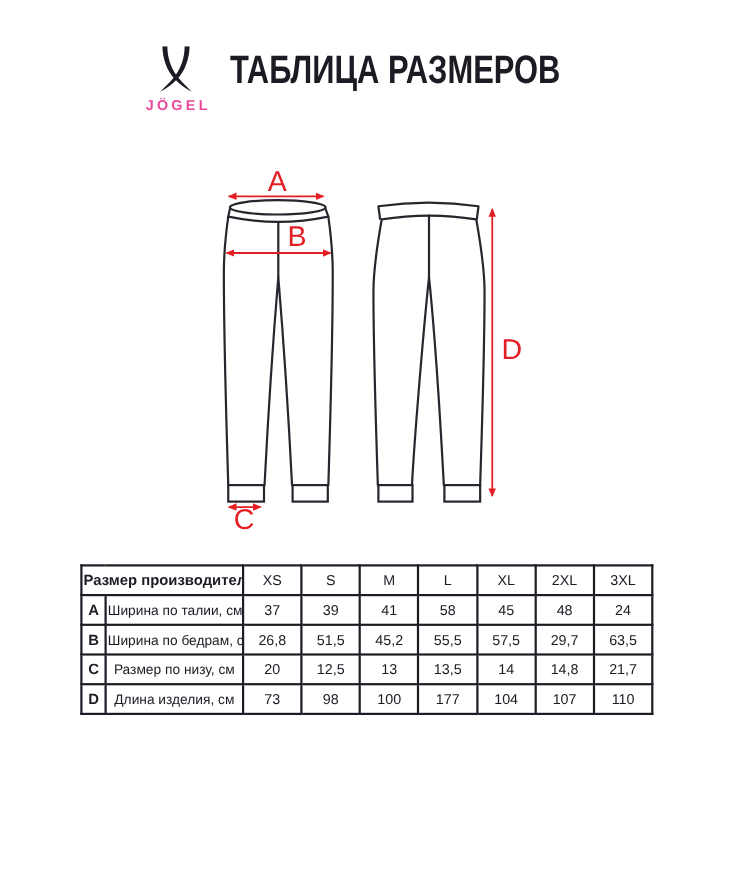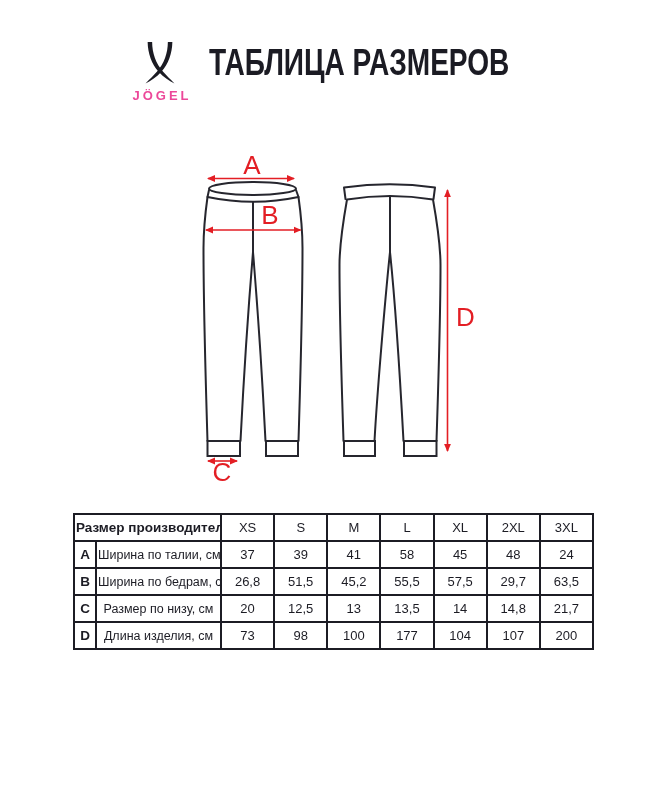--- a/index.html
+++ b/index.html
@@ -170,18 +170,18 @@
       </tr>
       <tr>
         <td class="letter">D</td>
         <td class="rowlabel">Длина изделия, см</td>
         <td>73</td>
         <td>98</td>
         <td>100</td>
         <td>177</td>
         <td>104</td>
         <td>107</td>
-        <td>200</td>
+        <td>110</td>
       </tr>
     </tbody>
   </table>
 
 </div>
 
 </body></html>

